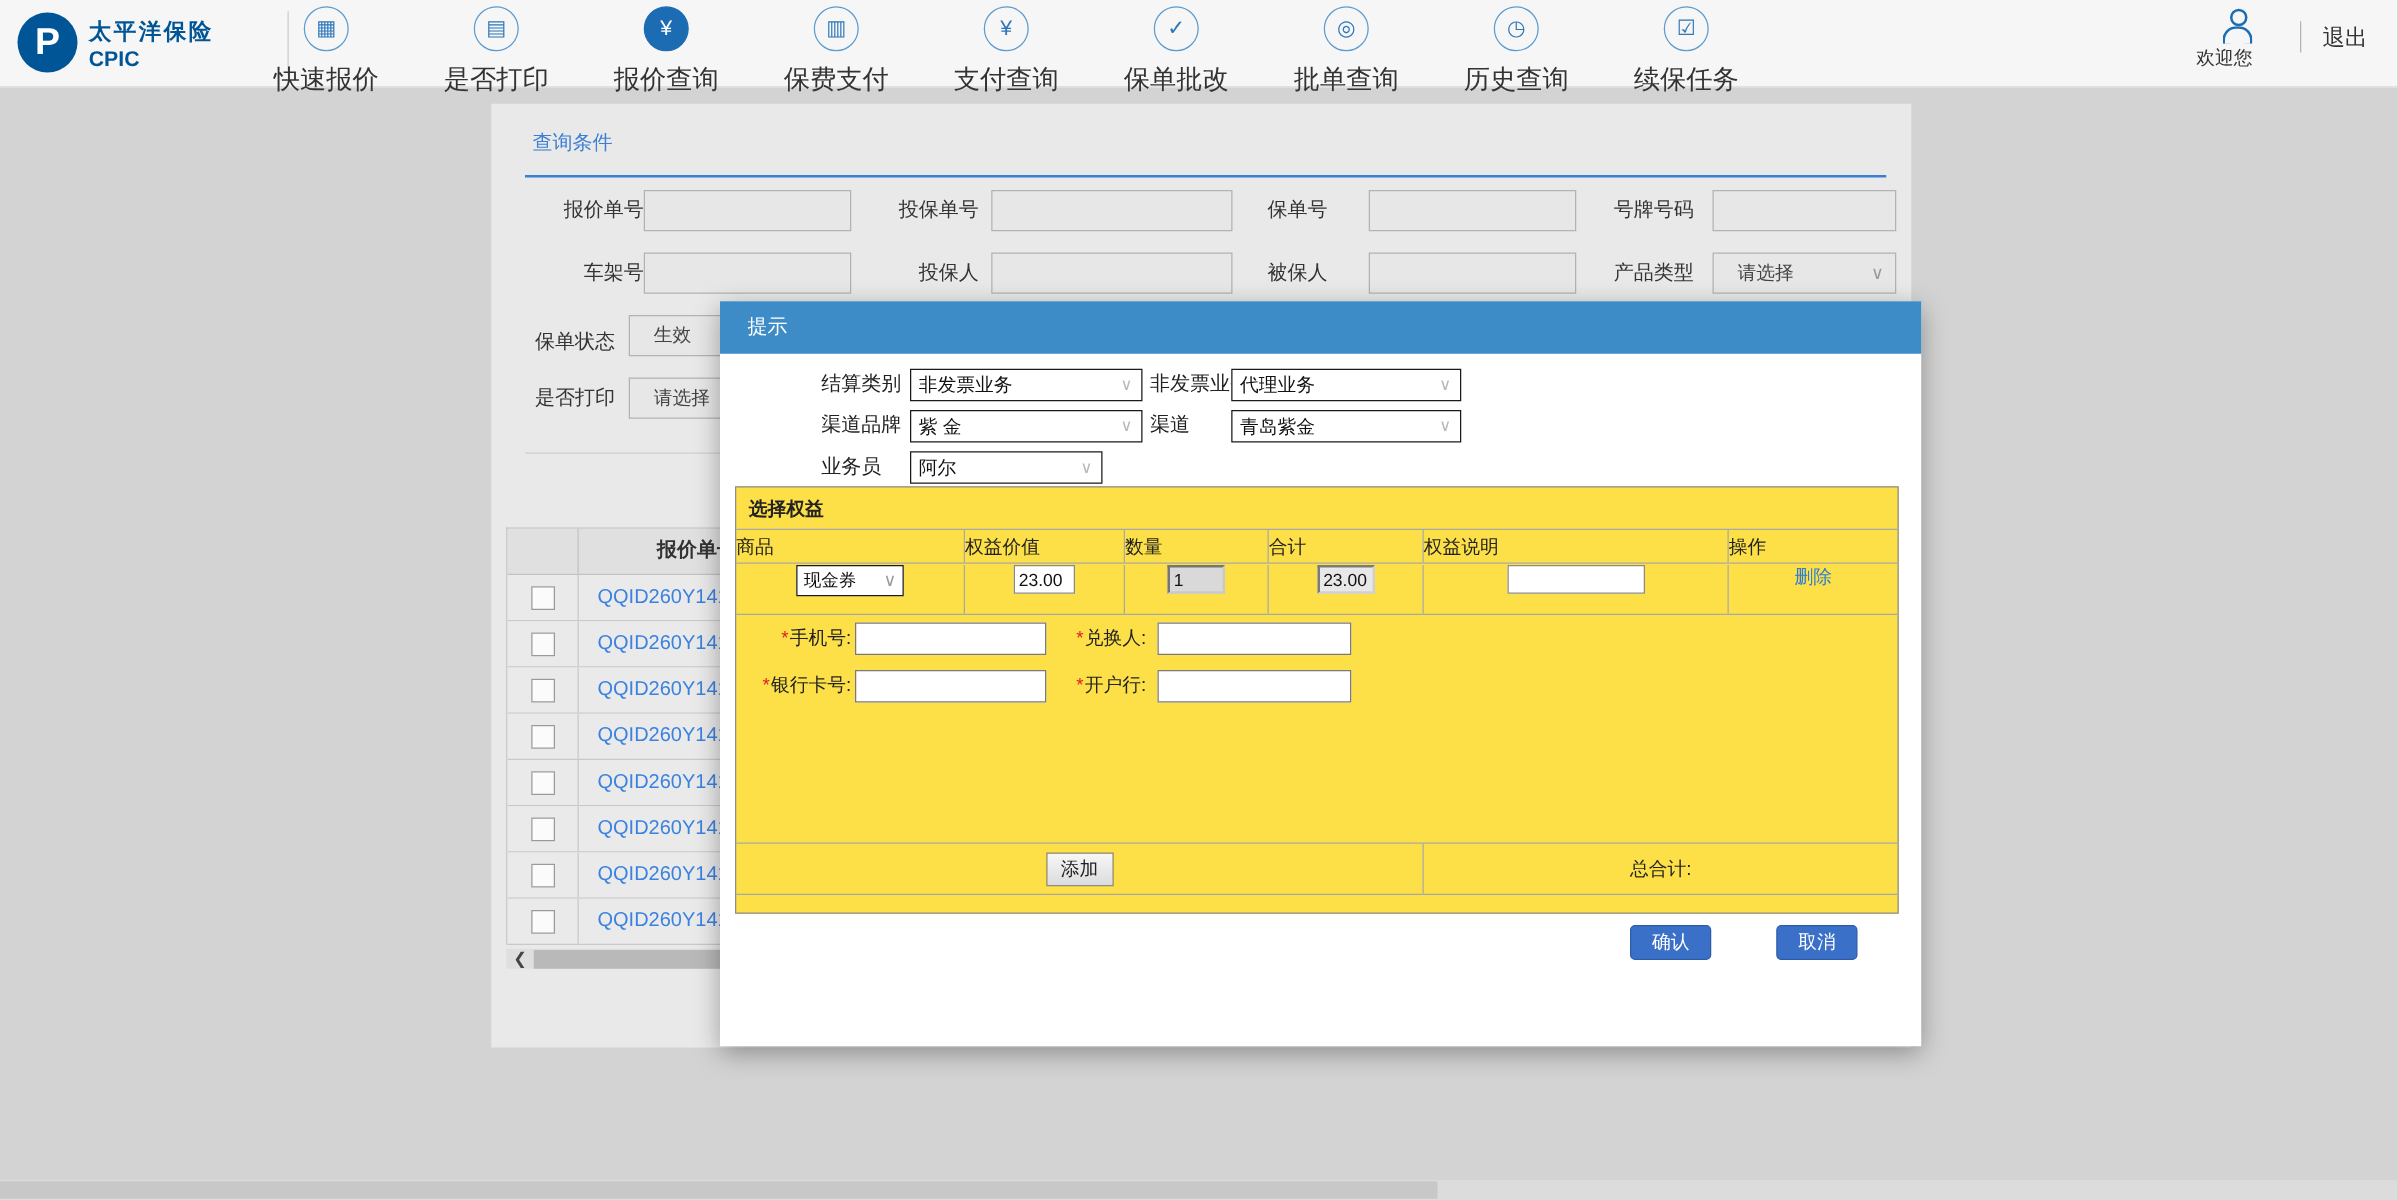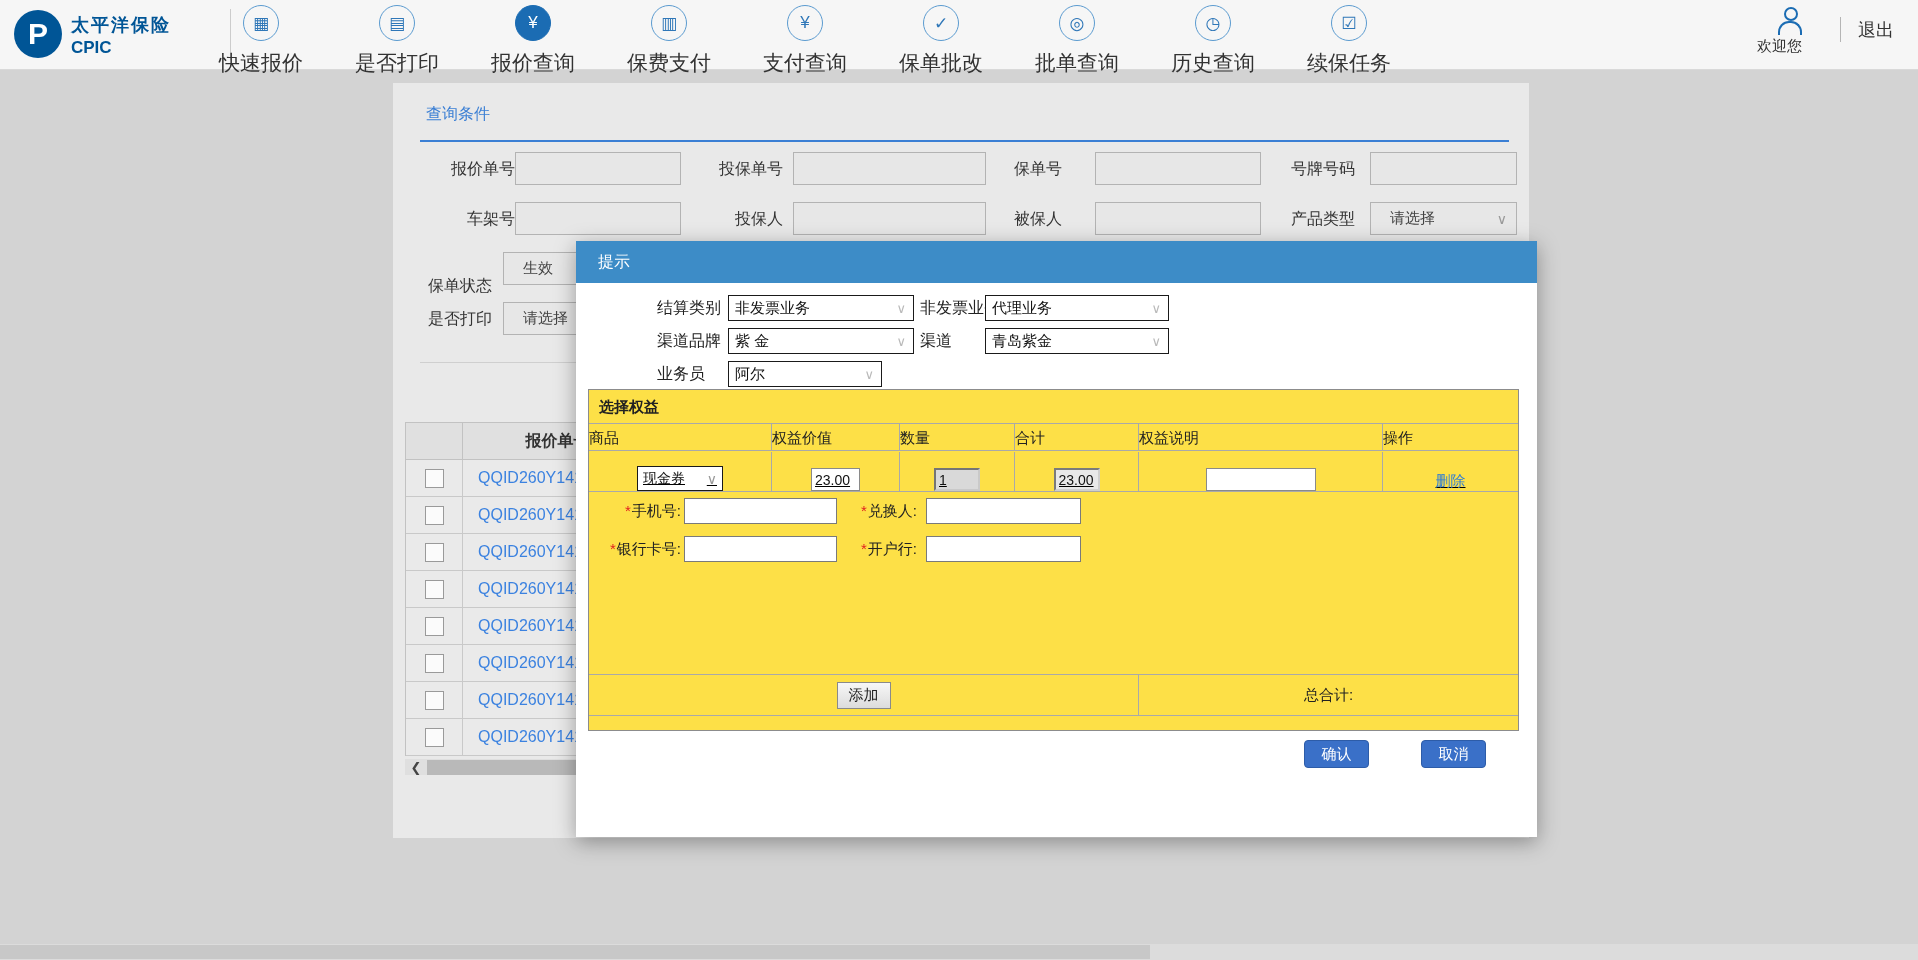--- a/index.html
+++ b/index.html
@@ -54,21 +54,21 @@
   .modal-head { height:42px; background:#3d8cc7; color:#fff; font-size:16px; line-height:42px; padding-left:22px; }
   .mlabel { position:absolute; height:26px; line-height:26px; font-size:16px; color:#222; white-space:nowrap; }
   .msel { position:absolute; height:26px; border:1px solid #1a1a1a; background:#fff; font-size:15px; color:#111; display:flex; align-items:center; justify-content:space-between; padding:0 7px 0 6px; cursor:pointer; }
   .msel .chev { color:#b9b9b9; font-size:13px; }
 
   .bbox { position:absolute; left:12px; top:148px; width:931px; height:342px; border:1px solid #8c8c8c; background:#fde047; }
   .bx-title { position:absolute; left:10px; top:8px; font-size:15px; font-weight:bold; color:#222; }
   .bhead { position:absolute; left:0; top:33px; width:929px; height:28px; display:flex; border-top:1px solid #a9a9a9; border-bottom:1px solid #a9a9a9; }
   .bhead > div { line-height:27px; font-size:15px; color:#222; border-right:1px solid #a9a9a9; }
   .brow { position:absolute; left:0; top:62px; width:929px; height:40px; display:flex; border-bottom:1px solid #a9a9a9; }
-  .brow > div { display:flex; align-items:flex-end; justify-content:center; border-right:1px solid #a9a9a9;text-decoration:underline; }
+  .brow > div { display:flex; align-items:flex-start; justify-content:center; border-right:1px solid #a9a9a9; }
   .w1{width:183px}.w2{width:128px}.w3{width:115px}.w4{width:124px}.w5{width:244px}.w6{width:135px;border-right:none!important}
   .psel { width:86px; height:25px; border:1px solid #1a1a1a; background:#fff; font-size:14px; color:#111; display:flex; align-items:center; justify-content:space-between; padding:0 5px; cursor:pointer; }
   .cell-in { height:23px; border:1px solid #8a8a8a; background:#fff; font-size:14px; color:#111; padding:0 3px; outline:none; }
   .cell-in.dis { background:#d9d9d9; border:2px inset #c9c9c9; }
   .cell-in.dis2 { background:#e8e8e8; border:2px inset #cfcfcf; }
   .del-link { font-size:15px; color:#2d7cd6; cursor:pointer; }
   .rlabel { position:absolute; height:26px; line-height:26px; font-size:15px; color:#222; text-align:right; white-space:nowrap; }
   .req { color:#e02020; margin-right:1px; }
   .rinput { position:absolute; height:26px; border:1px solid #7a7a7a; background:#fff; font-size:14px; padding:0 4px; outline:none; }
   .bfoot { position:absolute; left:0; top:284px; width:929px; height:42px; display:flex; border-top:1px solid #a9a9a9; border-bottom:1px solid #a9a9a9; }
@@ -160,21 +160,21 @@
     <div class="flabel" style="left:280px;top:119px;width:110px">投保人</div>
     <input class="finput" style="left: 400px; top: 119px; width: 193px;" value="">
     <div class="flabel" style="left:559px;top:119px;width:110px">被保人</div>
     <input class="finput" style="left: 702px; top: 119px; width: 166px;" value="">
     <div class="flabel" style="left:852px;top:119px;width:110px">产品类型</div>
     <div class="fselect" style="left:977px;top:119px;width:147px">
       <span>请选择</span>
       <span class="chev">∨</span>
     </div>
 
-    <div class="flabel" style="left:0px;top:186px;width:99px">保单状态</div>
+    <div class="flabel" style="left:0px;top:174px;width:99px">保单状态</div>
     <div class="fselect" style="left:110px;top:169px;width:166px">
       <span>生效</span>
       <span class="chev">∨</span>
     </div>
     <div class="flabel" style="left:0px;top:219px;width:99px">是否打印</div>
     <div class="fselect" style="left:110px;top:219px;width:166px">
       <span>请选择</span>
       <span class="chev">∨</span>
     </div>
     <div class="fdivider"></div>

